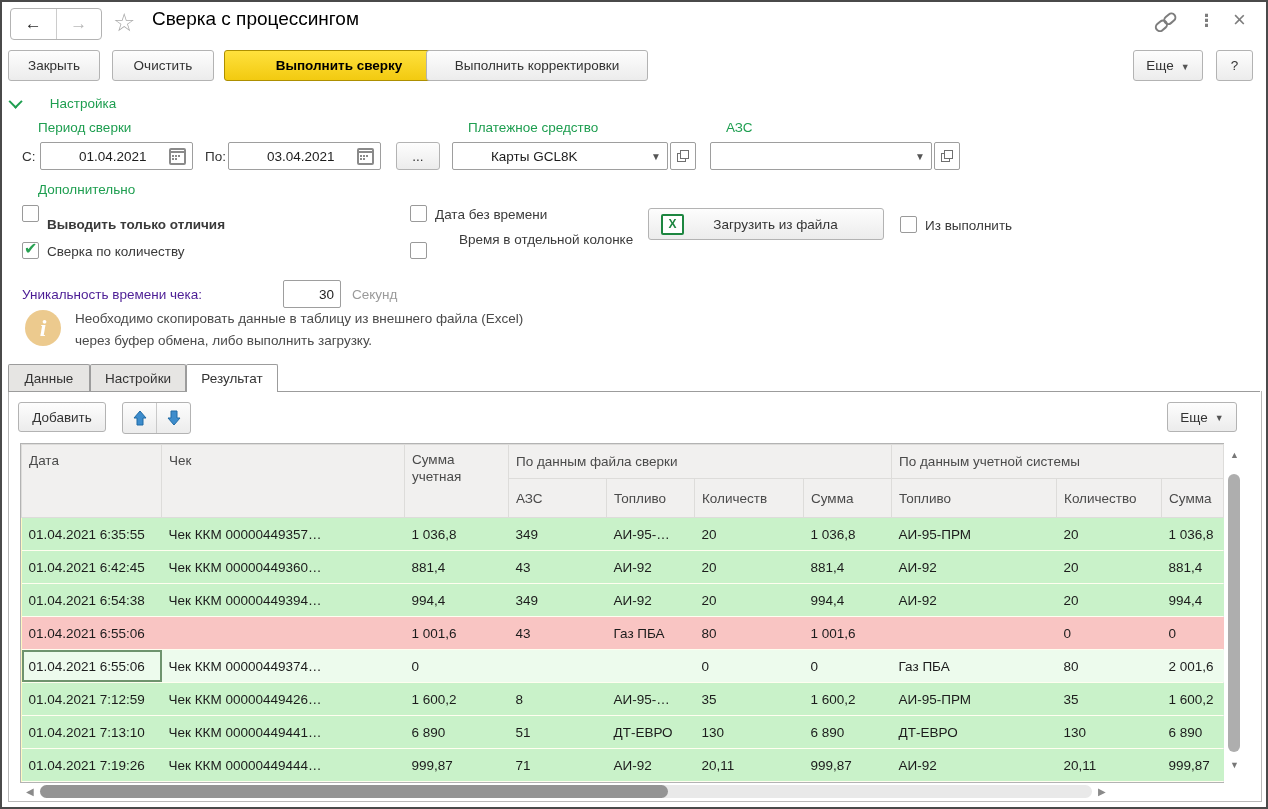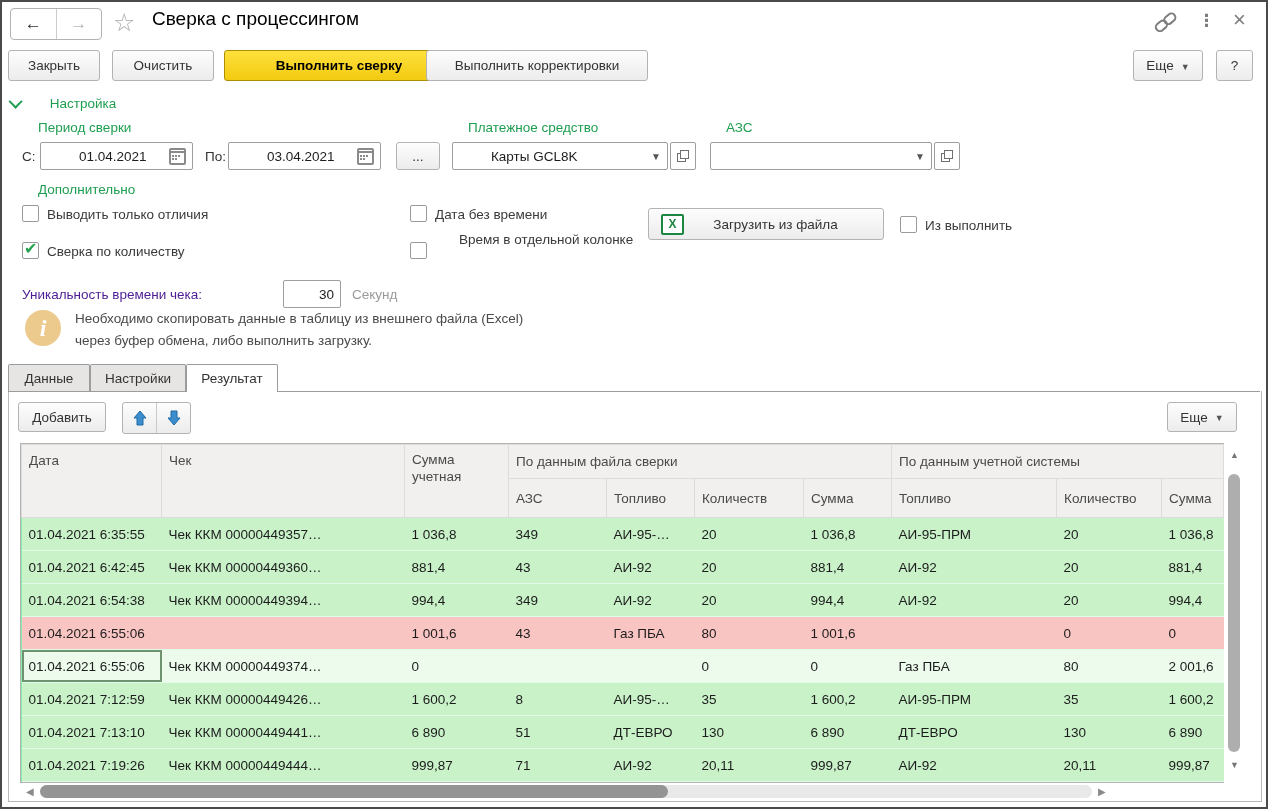--- a/index.html
+++ b/index.html
@@ -54,21 +54,21 @@
   .infotxt{position:absolute;color:#4a4a4a;line-height:22px;}
 
   
   .tab{position:absolute;top:364px;height:27px;border:1px solid #9c9c9c;border-bottom:none;border-radius:2px 2px 0 0;
     background:#e6e5e3;display:flex;align-items:center;justify-content:center;box-sizing:border-box;color:#333;}
   .tab.active{background:#fff;height:28px;z-index:3;}
   .tabline{position:absolute;left:8px;top:391px;width:1252px;height:0;border-top:1px solid #9c9c9c;z-index:1;}
   .panel{position:absolute;left:8px;top:391px;width:1252px;height:410px;border-left:1px solid #b9b9b9;border-right:1px solid #b9b9b9;border-bottom:1px solid #b9b9b9;background:#fff;}
 
   
-  .tblwrap{position:absolute;left:20px;top:443px;width:1204px;border:1px solid #b3b3b3;box-sizing:border-box;background:#86efac;}
+  .tblwrap{position:absolute;left:20px;top:443px;width:1204px;border:1px solid #b3b3b3;box-sizing:border-box;background:#fef9c3;}
   table{border-collapse:collapse;table-layout:fixed;width:1202px;}
   th{background:#f1f0ef;color:#4a4a4a;font-weight:normal;text-align:left;padding:0 7px;
      border:1px solid #dddcda;font-size:13.5px;box-sizing:border-box;white-space:nowrap;overflow:hidden;}
   tr.h1 th{height:34px;vertical-align:middle;}
   tr.h1 th.span2{vertical-align:top;padding-top:8px;}
   tr.h2 th{height:39px;vertical-align:middle;}
   td{height:33px;padding:0 7px;font-size:13.5px;color:#1c1c1c;white-space:nowrap;overflow:hidden;
      box-sizing:border-box;border-bottom:1px solid rgba(255,255,255,0.75);}
   tr.row-green td{background:#c9f2c9;}
   tr.row-red td{background:#f9c5c3;}
@@ -151,21 +151,21 @@
   <span class="fill"></span>
   <span class="ddv">▼</span>
 </div>
 <div class="openbtn" style="left:934px;top:142px;">
     <span class="sq"></span>
   </div>
 
 <span class="lab green" style="left:22px;top:182px;">Дополнительно</span>
 
 <span class="cb" style="left:22px;top:205px;"></span>
-<span class="cblab" style="left:47px;top:207px;">Выводить только отличия</span>
+<span class="cblab" style="left:47px;top:217px;font-weight:bold;">Выводить только отличия</span>
 <span class="cb" style="left:410px;top:205px;"></span>
 <span class="cblab" style="left:435px;top:207px;">Дата без времени</span>
 
 <button class="btn" style="left:648px;top:208px;width:236px;height:32px;justify-content:flex-start;padding-left:12px;">
   <span class="xlico">X</span>
   <span style="flex:1;text-align:center;margin-right:24px;">Загрузить из файла</span>
 </button>
 <span class="cb" style="left:900px;top:216px;"></span>
 <span class="cblab" style="left:925px;top:218px;">Из выполнить</span>
 

